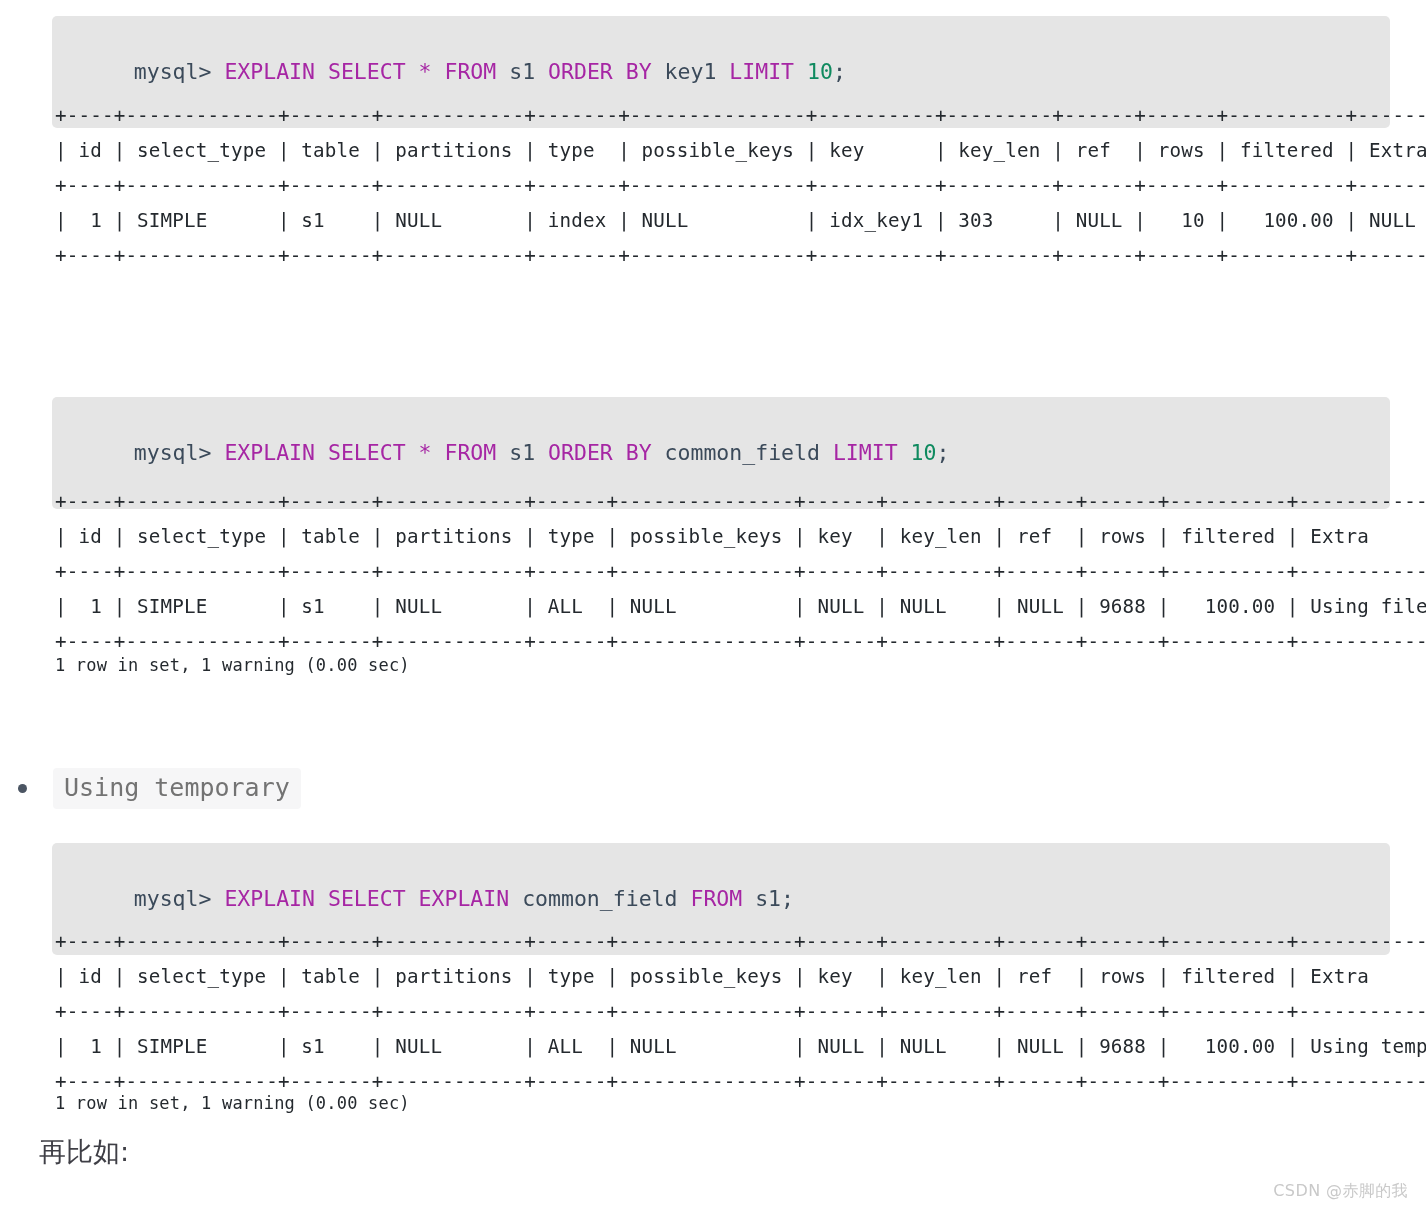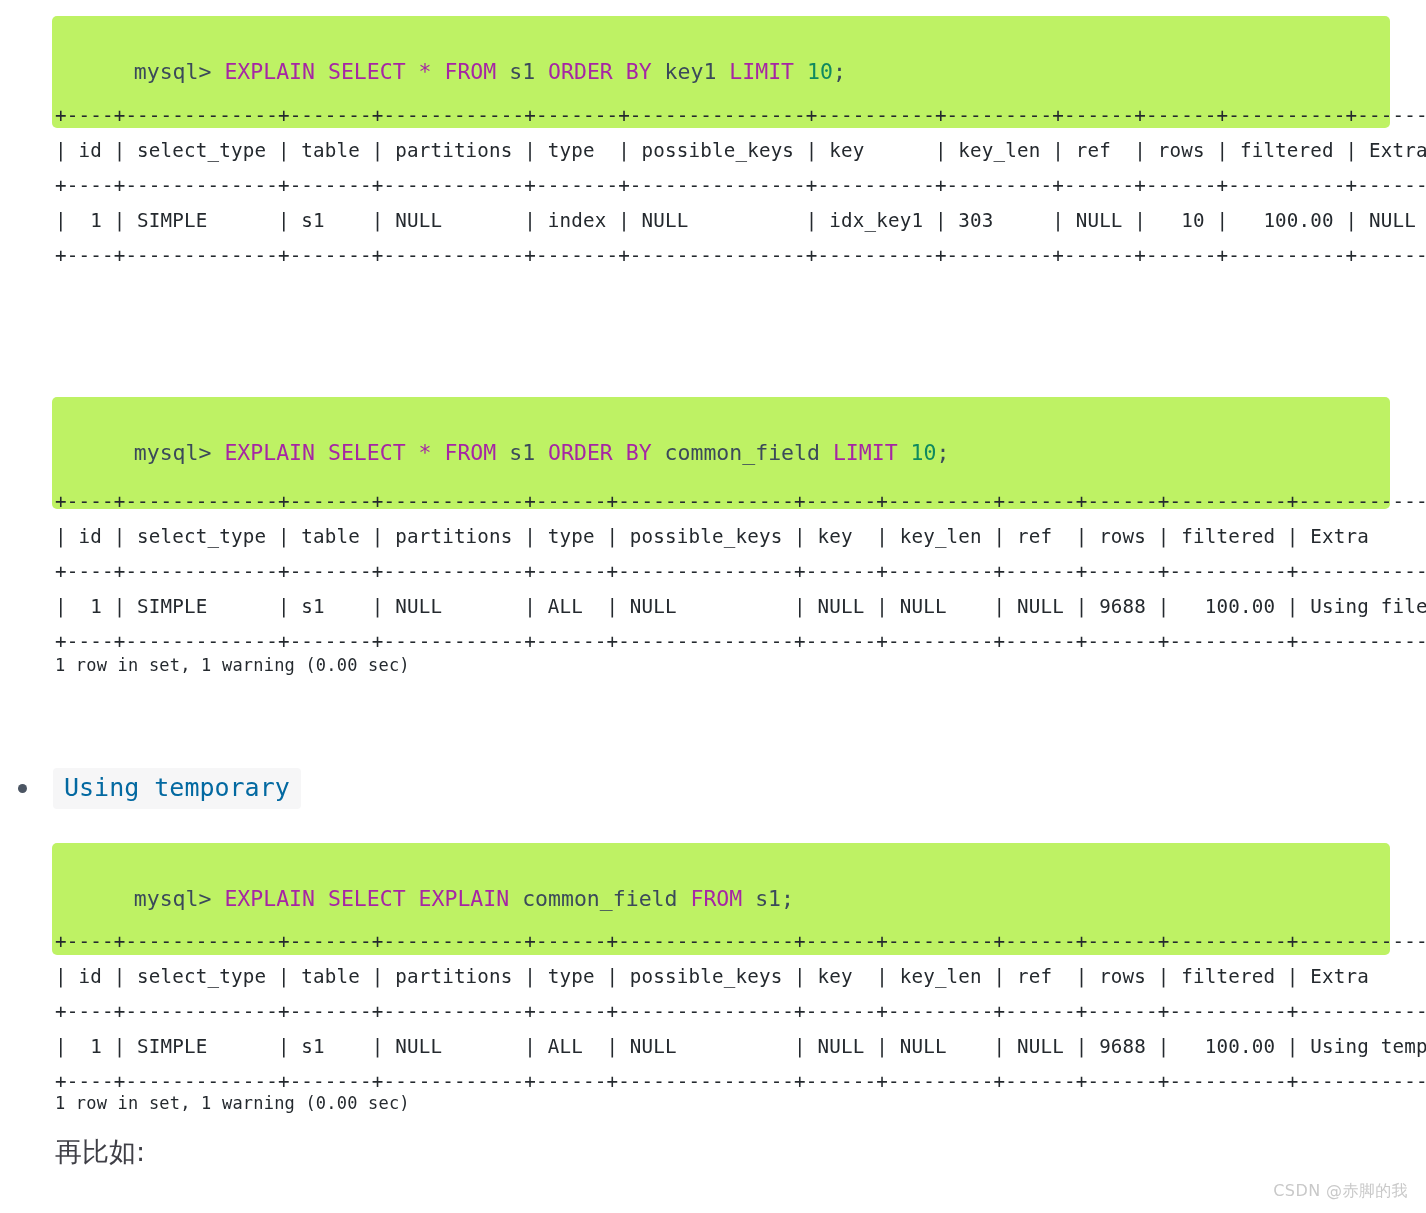--- a/index.html
+++ b/index.html
@@ -20,21 +20,21 @@
     width: 1426px;
     height: 1213px;
     box-sizing: border-box;
   }
 
   
   .codeblock {
     position: absolute;
     left: 52px;
     width: 1338px;
-    background: #bef264;
+    background: #e5e5e5;
     border-radius: 5px;
     box-sizing: border-box;
     padding: 14px 0 14px 30px;
     font-family: "DejaVu Sans Mono", monospace;
     font-size: 21.5px;
     line-height: 28px;
     white-space: pre;
     color: #2c2c2c;
     letter-spacing: 0px;
   }
@@ -104,21 +104,21 @@
     font-family: "DejaVu Sans Mono", monospace;
     font-size: 25px;
     line-height: 30px;
     color: #e8502a;
     white-space: pre;
   }
 
   
   .para {
     position: absolute;
-    left: 55px;
+    left: 39px;
     top: 1133px;
     font-family: "DejaVu Sans", sans-serif;
     font-size: 27px;
     line-height: 38px;
     color: #3f3f46;
     white-space: pre;
   }
 
   
   .watermark {
@@ -155,21 +155,21 @@
   <div class="ascii t2">+----+-------------+-------+------------+------+---------------+------+---------+------+------+----------+----------------+
 | id | select_type | table | partitions | type | possible_keys | key  | key_len | ref  | rows | filtered | Extra          |
 +----+-------------+-------+------------+------+---------------+------+---------+------+------+----------+----------------+
 |  1 | SIMPLE      | s1    | NULL       | ALL  | NULL          | NULL | NULL    | NULL | 9688 |   100.00 | Using filesort |
 +----+-------------+-------+------------+------+---------------+------+---------+------+------+----------+----------------+</div>
 
   <div class="status s2">1 row in set, 1 warning (0.00 sec)</div>
 
   <div class="bullet-row">
     <span class="bullet-dot"></span>
-    <span class="inline-code" style="color: #0369a1;">Using temporary</span>
+    <span class="inline-code" style="color: #737373;">Using temporary</span>
   </div>
 
   <div class="codeblock cb3">
     <span class="tok-prompt">mysql&gt; </span><span class="tok-kw">EXPLAIN</span><span> </span><span class="tok-kw">SELECT</span><span> </span><span class="tok-kw">EXPLAIN</span><span> </span><span class="tok-id">common_field</span><span> </span><span class="tok-kw">FROM</span><span> </span><span class="tok-id">s1</span><span class="tok-punc">;</span>
   </div>
 
   <div class="ascii t3">+----+-------------+-------+------------+------+---------------+------+---------+------+------+----------+-----------------+
 | id | select_type | table | partitions | type | possible_keys | key  | key_len | ref  | rows | filtered | Extra           |
 +----+-------------+-------+------------+------+---------------+------+---------+------+------+----------+-----------------+
 |  1 | SIMPLE      | s1    | NULL       | ALL  | NULL          | NULL | NULL    | NULL | 9688 |   100.00 | Using temporary |

